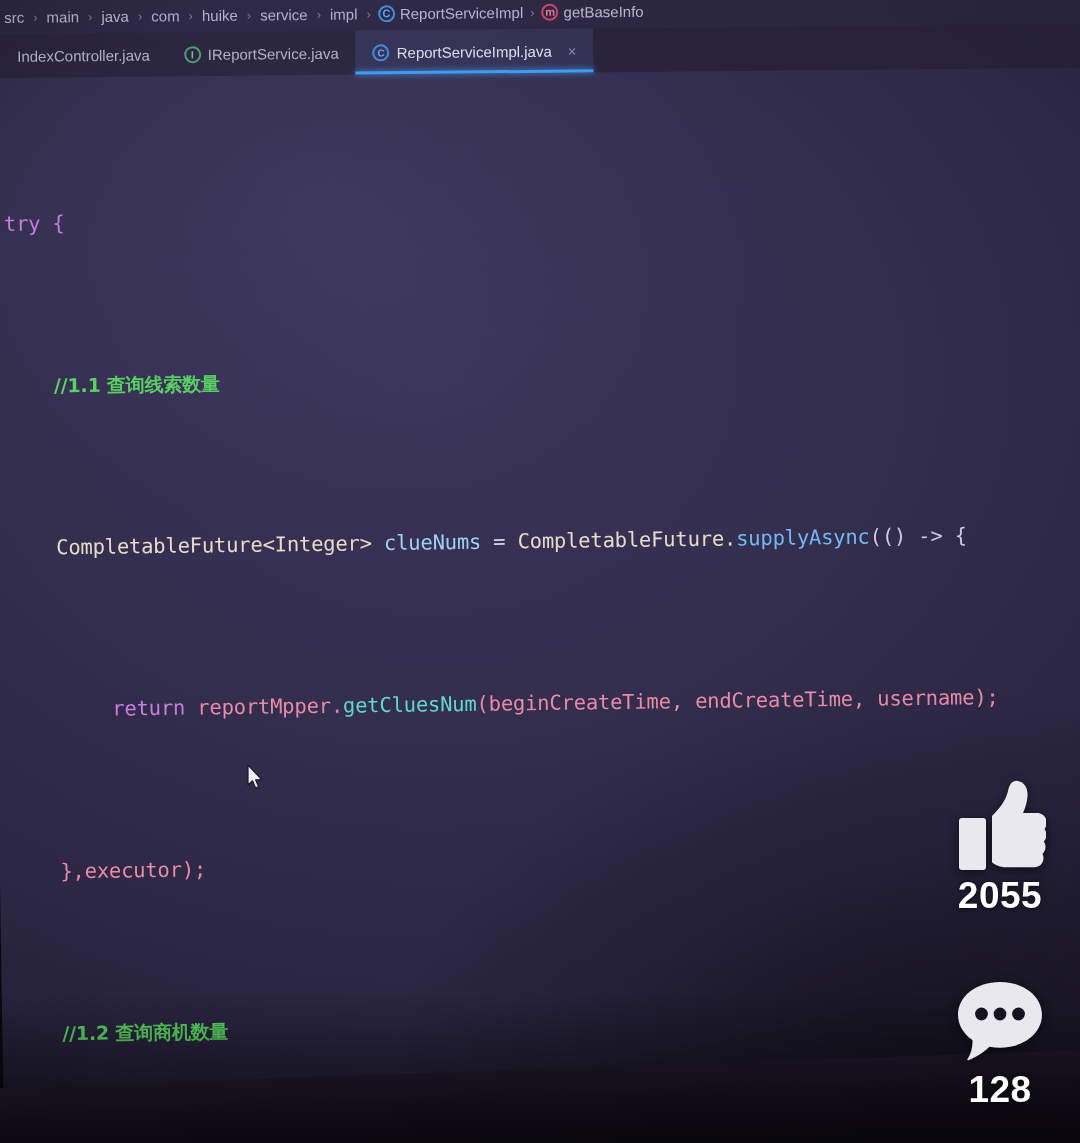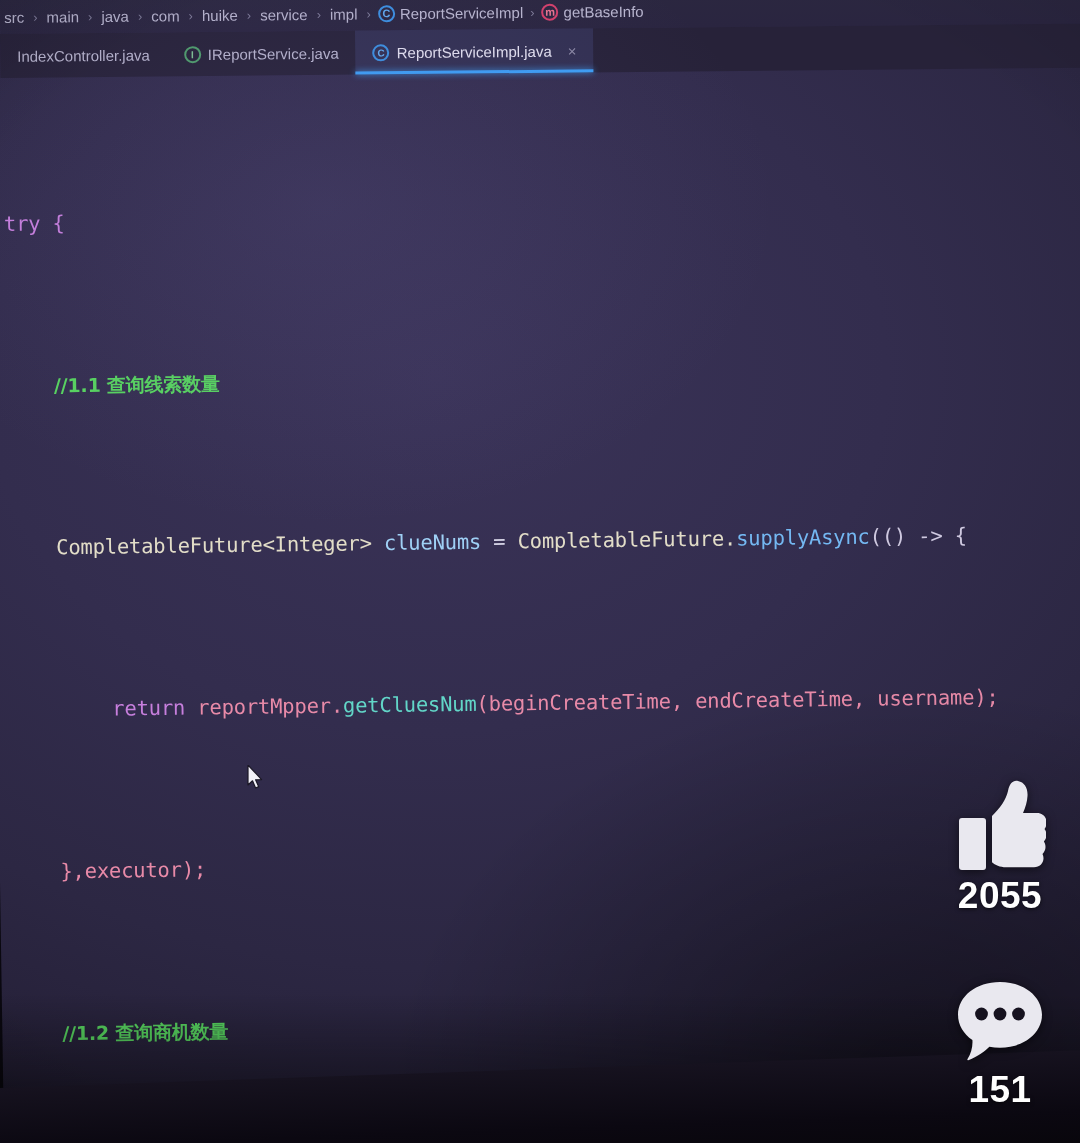--- a/index.html
+++ b/index.html
@@ -342,19 +342,19 @@
 
   <div class="overlay-item" id="comment-widget">
     <svg class="overlay-glyph" width="92" height="92" viewBox="0 0 92 92">
       <path d="M46 7 C22 7 4 21.5 4 39.8 C4 50 9.6 59.1 18.4 65.1 C18.9 71.5 17.2 78.4 13.4 84.2
                C13 84.8 13.6 85.6 14.3 85.3 C24.3 81.3 31.5 75.6 35.4 71.8 C38.8 72.4 42.3 72.7 46 72.7
                C70 72.7 88 58.1 88 39.8 C88 21.5 70 7 46 7 Z" fill="#e9e8ef"></path>
       <circle cx="27.5" cy="39" r="6.4" fill="#16121f"></circle>
       <circle cx="46" cy="39" r="6.4" fill="#16121f"></circle>
       <circle cx="64.5" cy="39" r="6.4" fill="#16121f"></circle>
     </svg>
-    <div class="overlay-count">151</div>
+    <div class="overlay-count">128</div>
   </div>
 
   <div id="bezel-fade"></div>
   <div id="bezel"></div>
   <div id="glare"></div>
 </div>
 
 </body></html>

